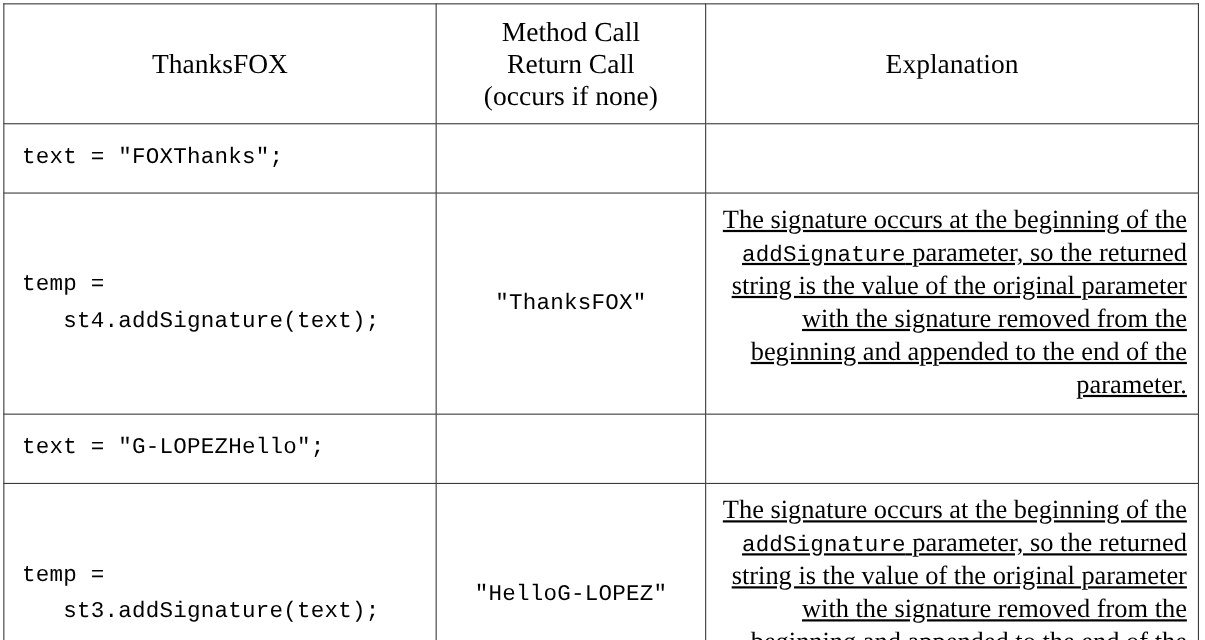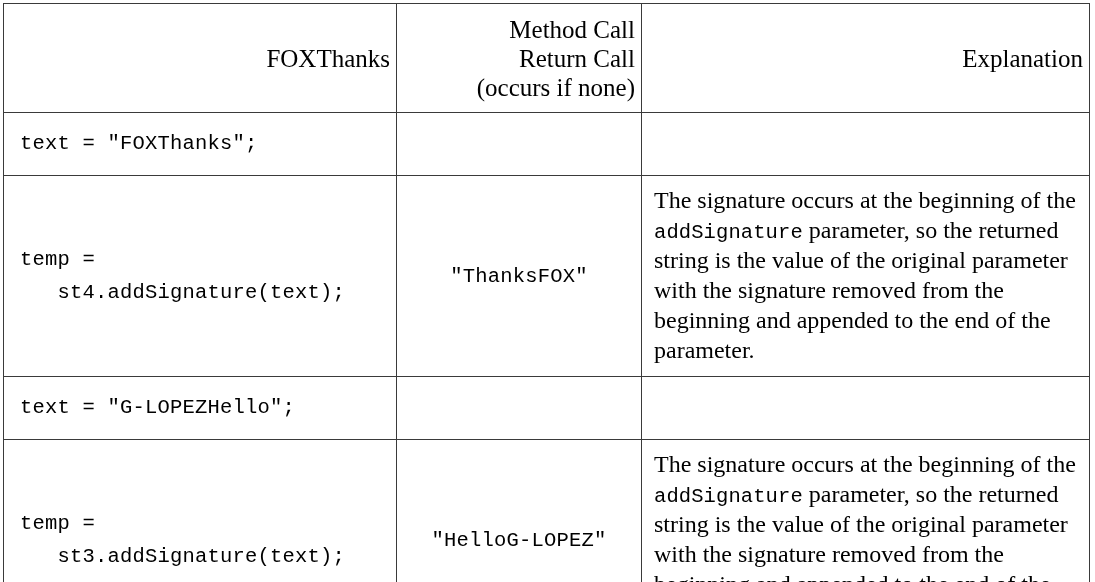--- a/index.html
+++ b/index.html
@@ -36,21 +36,21 @@
     background: #ffffff;
   }
 
   
   col.col-statement   { width: 393px; }
   col.col-return      { width: 245px; }
   col.col-explanation { width: 448px; }
 
   
   thead th {
-    text-align: right;
+    text-align: center;
     font-weight: normal;
     font-size: 25px;
     line-height: 1.16;
     padding: 8px 6px;
     height: 92px;
   }
   .hdr-line { display: block; }
 
   
   .code-cell {
@@ -69,22 +69,23 @@
     letter-spacing: 0.2px;
     text-align: center;
     padding: 6px 8px;
     white-space: pre;
   }
 
   
   .exp-cell {
     font-size: 24px;
     line-height: 1.245;
-    text-align: left;
+    text-align: right;
     padding: 9px 10px 9px 12px;
+    text-decoration: underline;
   }
   .exp-cell .mono {
     font-family: "Liberation Mono", "DejaVu Sans Mono", monospace;
     font-size: 20.5px;
     letter-spacing: 0.1px;
   }
 
   
   tr.row-short td { height: 50px; }
   tr.row-tall  td { height: 182px; }
@@ -101,21 +102,21 @@
   <table class="spec-table">
     <colgroup>
       <col class="col-statement">
       <col class="col-return">
       <col class="col-explanation">
     </colgroup>
 
     <thead>
       <tr>
         <th>
-          <span class="hdr-line">FOXThanks</span>
+          <span class="hdr-line">ThanksFOX</span>
         </th>
         <th>
           <span class="hdr-line">Method Call</span>
           <span class="hdr-line">Return Call</span>
           <span class="hdr-line">(occurs if none)</span>
         </th>
         <th>
           <span class="hdr-line">Explanation</span>
         </th>
       </tr>

